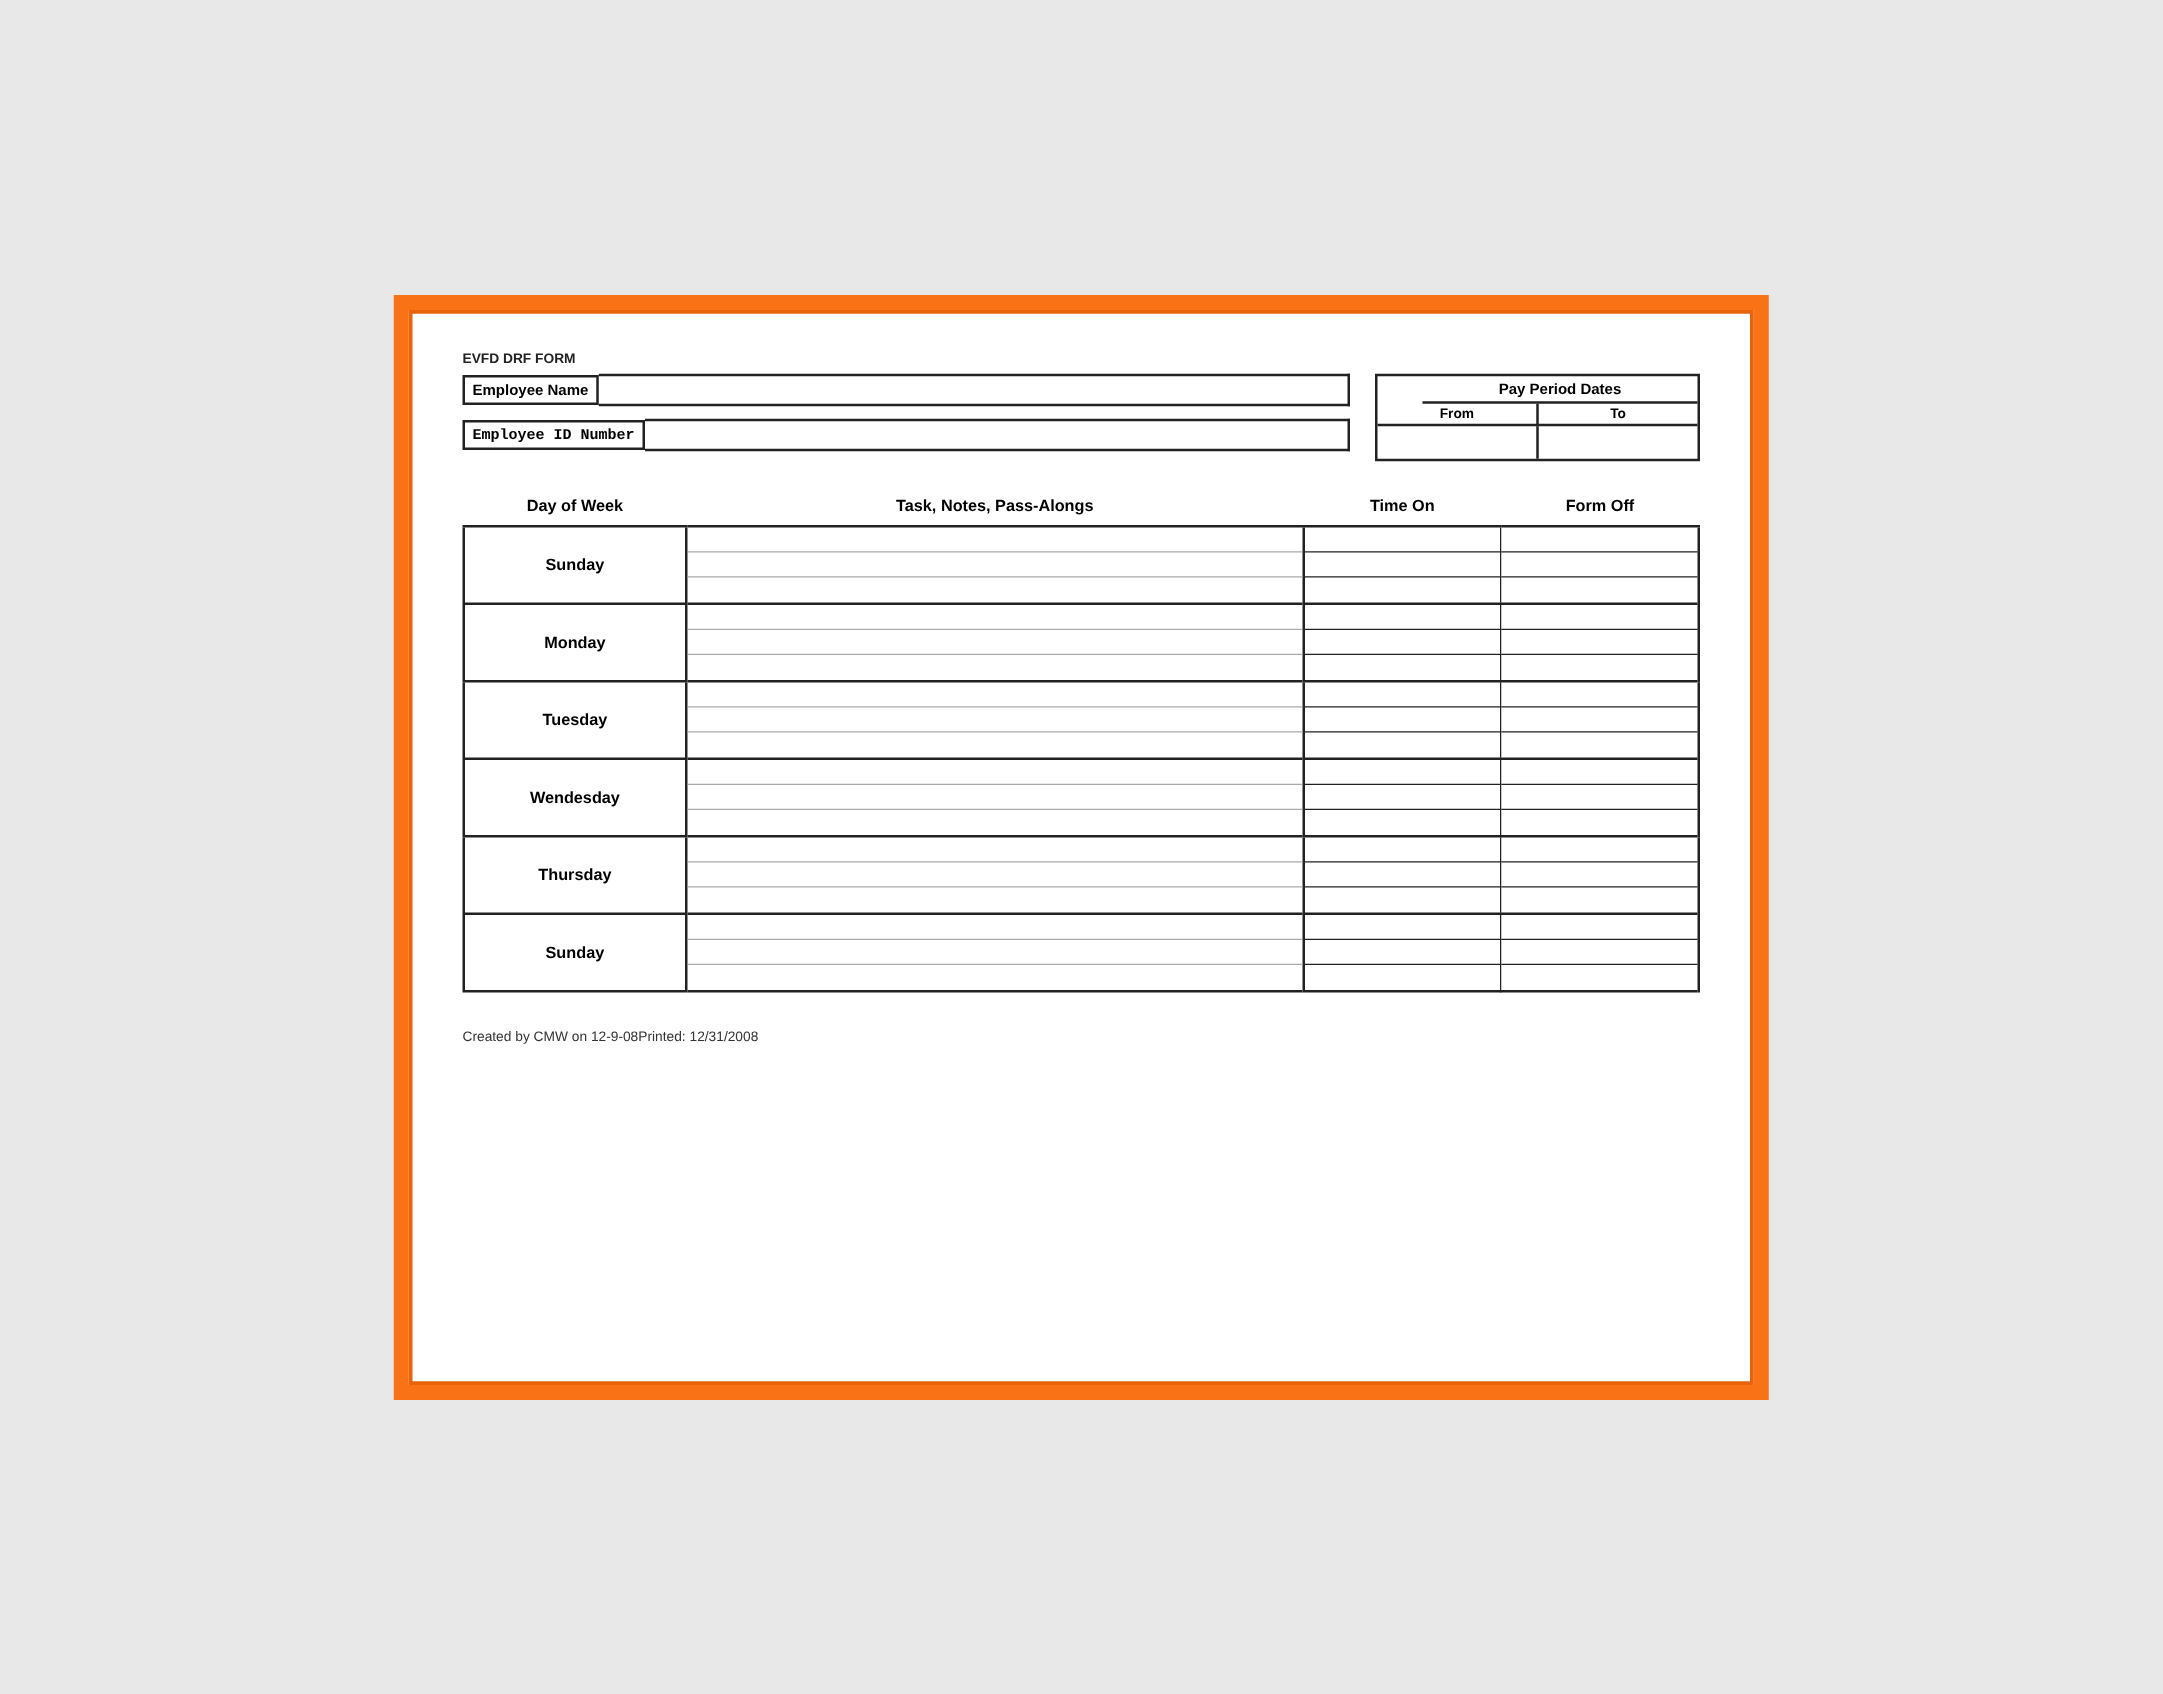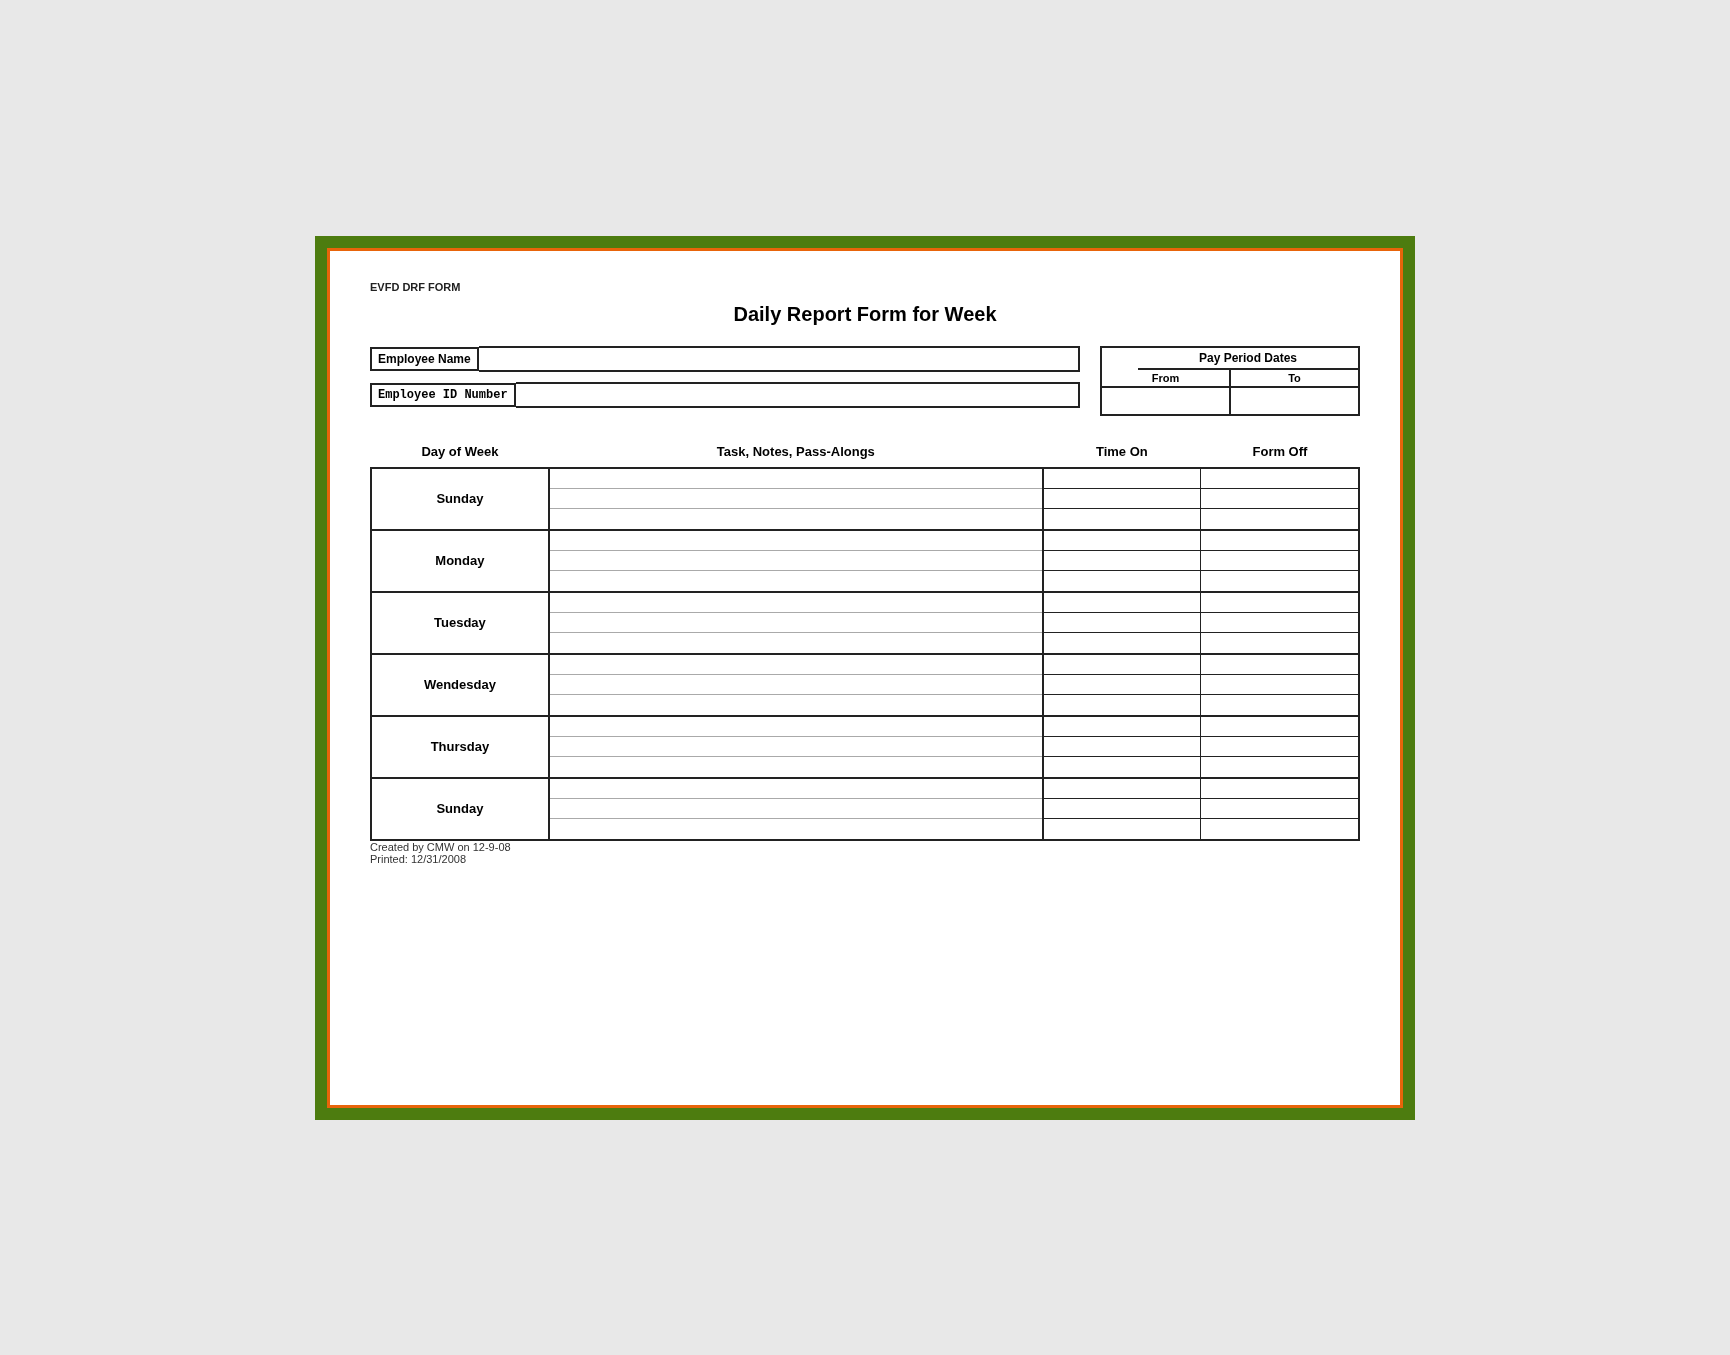--- a/index.html
+++ b/index.html
@@ -11,21 +11,21 @@
     body {
       background: #e8e8e8;
       display: flex;
       justify-content: center;
       align-items: center;
       min-height: 100vh;
       font-family: Arial, sans-serif;
     }
 
     .outer-border {
-      background: #4d7c0f;
+      background: #f97316;
       padding: 12px;
       width: 1100px;
     }
 
     .inner-border {
       background: white;
       border: 3px solid #e8640a;
       padding: 30px 40px;
       min-height: 860px;
       position: relative;
@@ -231,34 +231,33 @@
       height: 20px;
       width: 100%;
     }
 
     .tasks-sub-line:last-child {
       border-bottom: none;
     }
 
     .footer {
       display: flex;
+      margin-top: 30px;
       font-size: 11px;
       color: #333;
-      flex-direction: column;
     }
   </style>
 </head>
 <body>
 
 <div class="outer-border">
   <div class="inner-border">
 
     <div class="form-label">EVFD DRF FORM</div>
 
-    <div class="page-title">Daily Report Form for Week</div>
 
     <div class="top-fields">
       <div class="employee-fields">
         <div class="employee-name-row">
           <div class="field-label-box">Employee Name</div>
           <div class="field-input-line"></div>
         </div>
         <div style="height:6px;"></div>
         <div class="employee-id-row">
           <div class="field-label-box">Employee ID Number</div>

